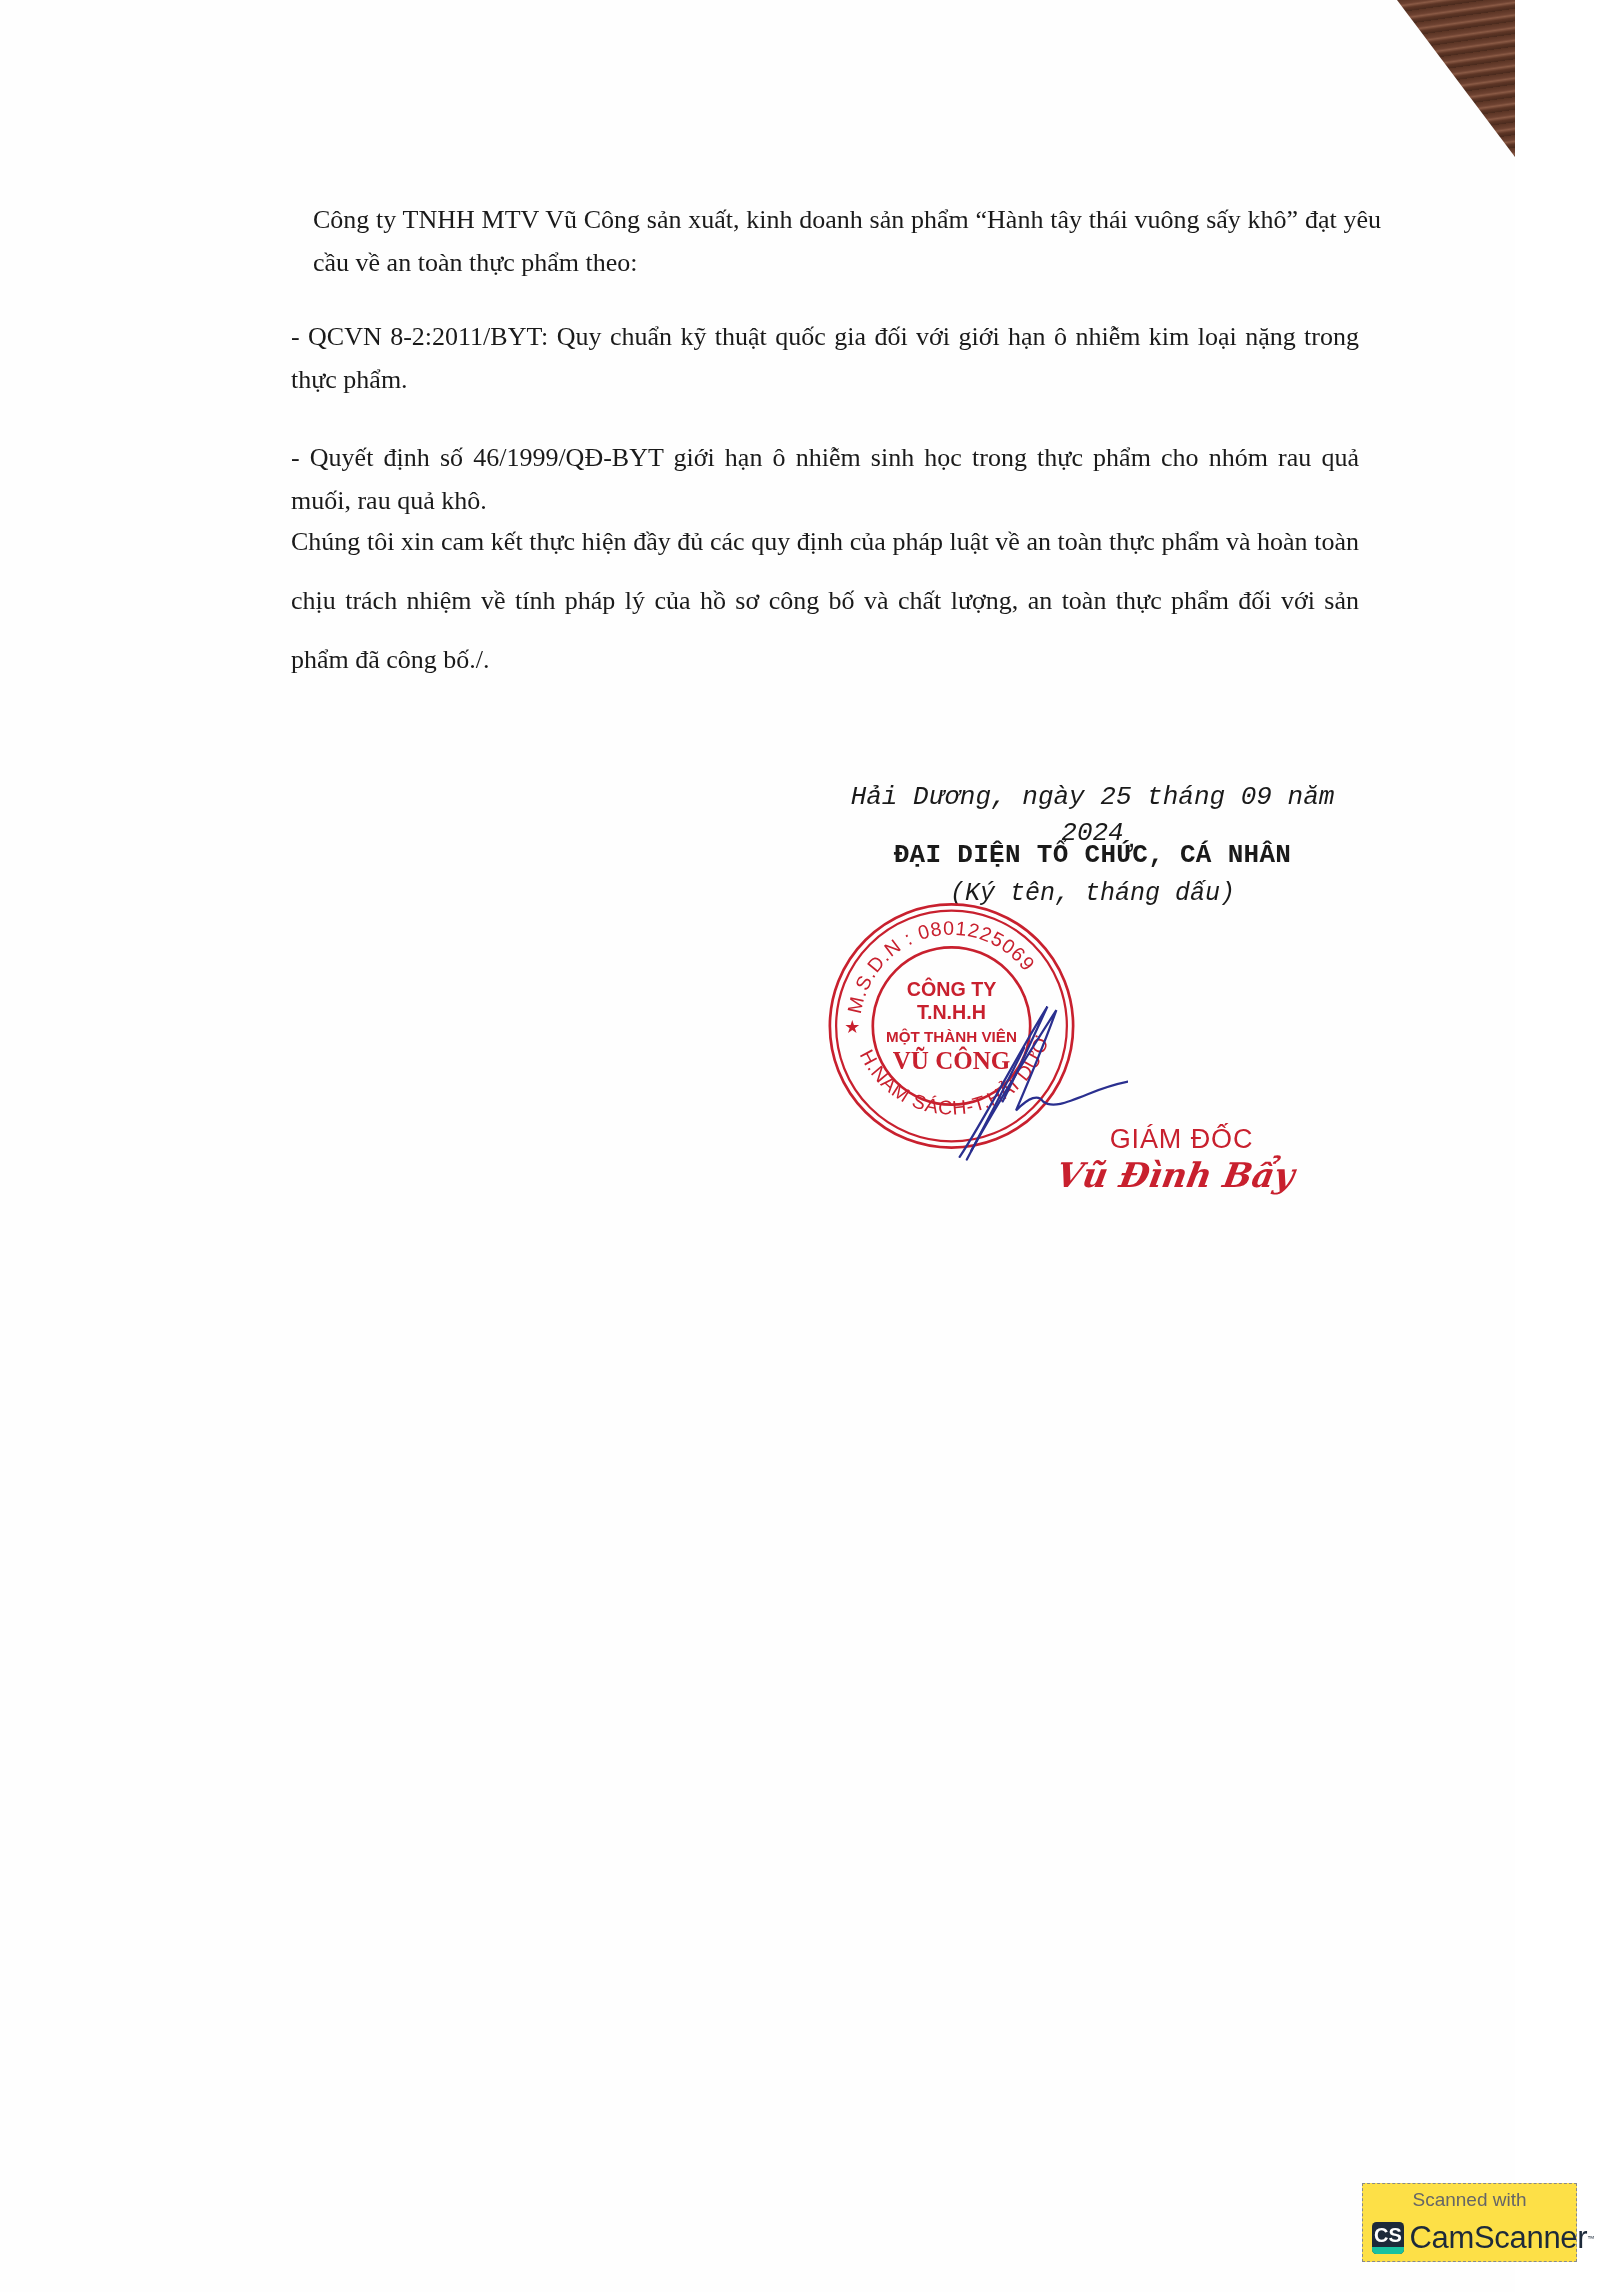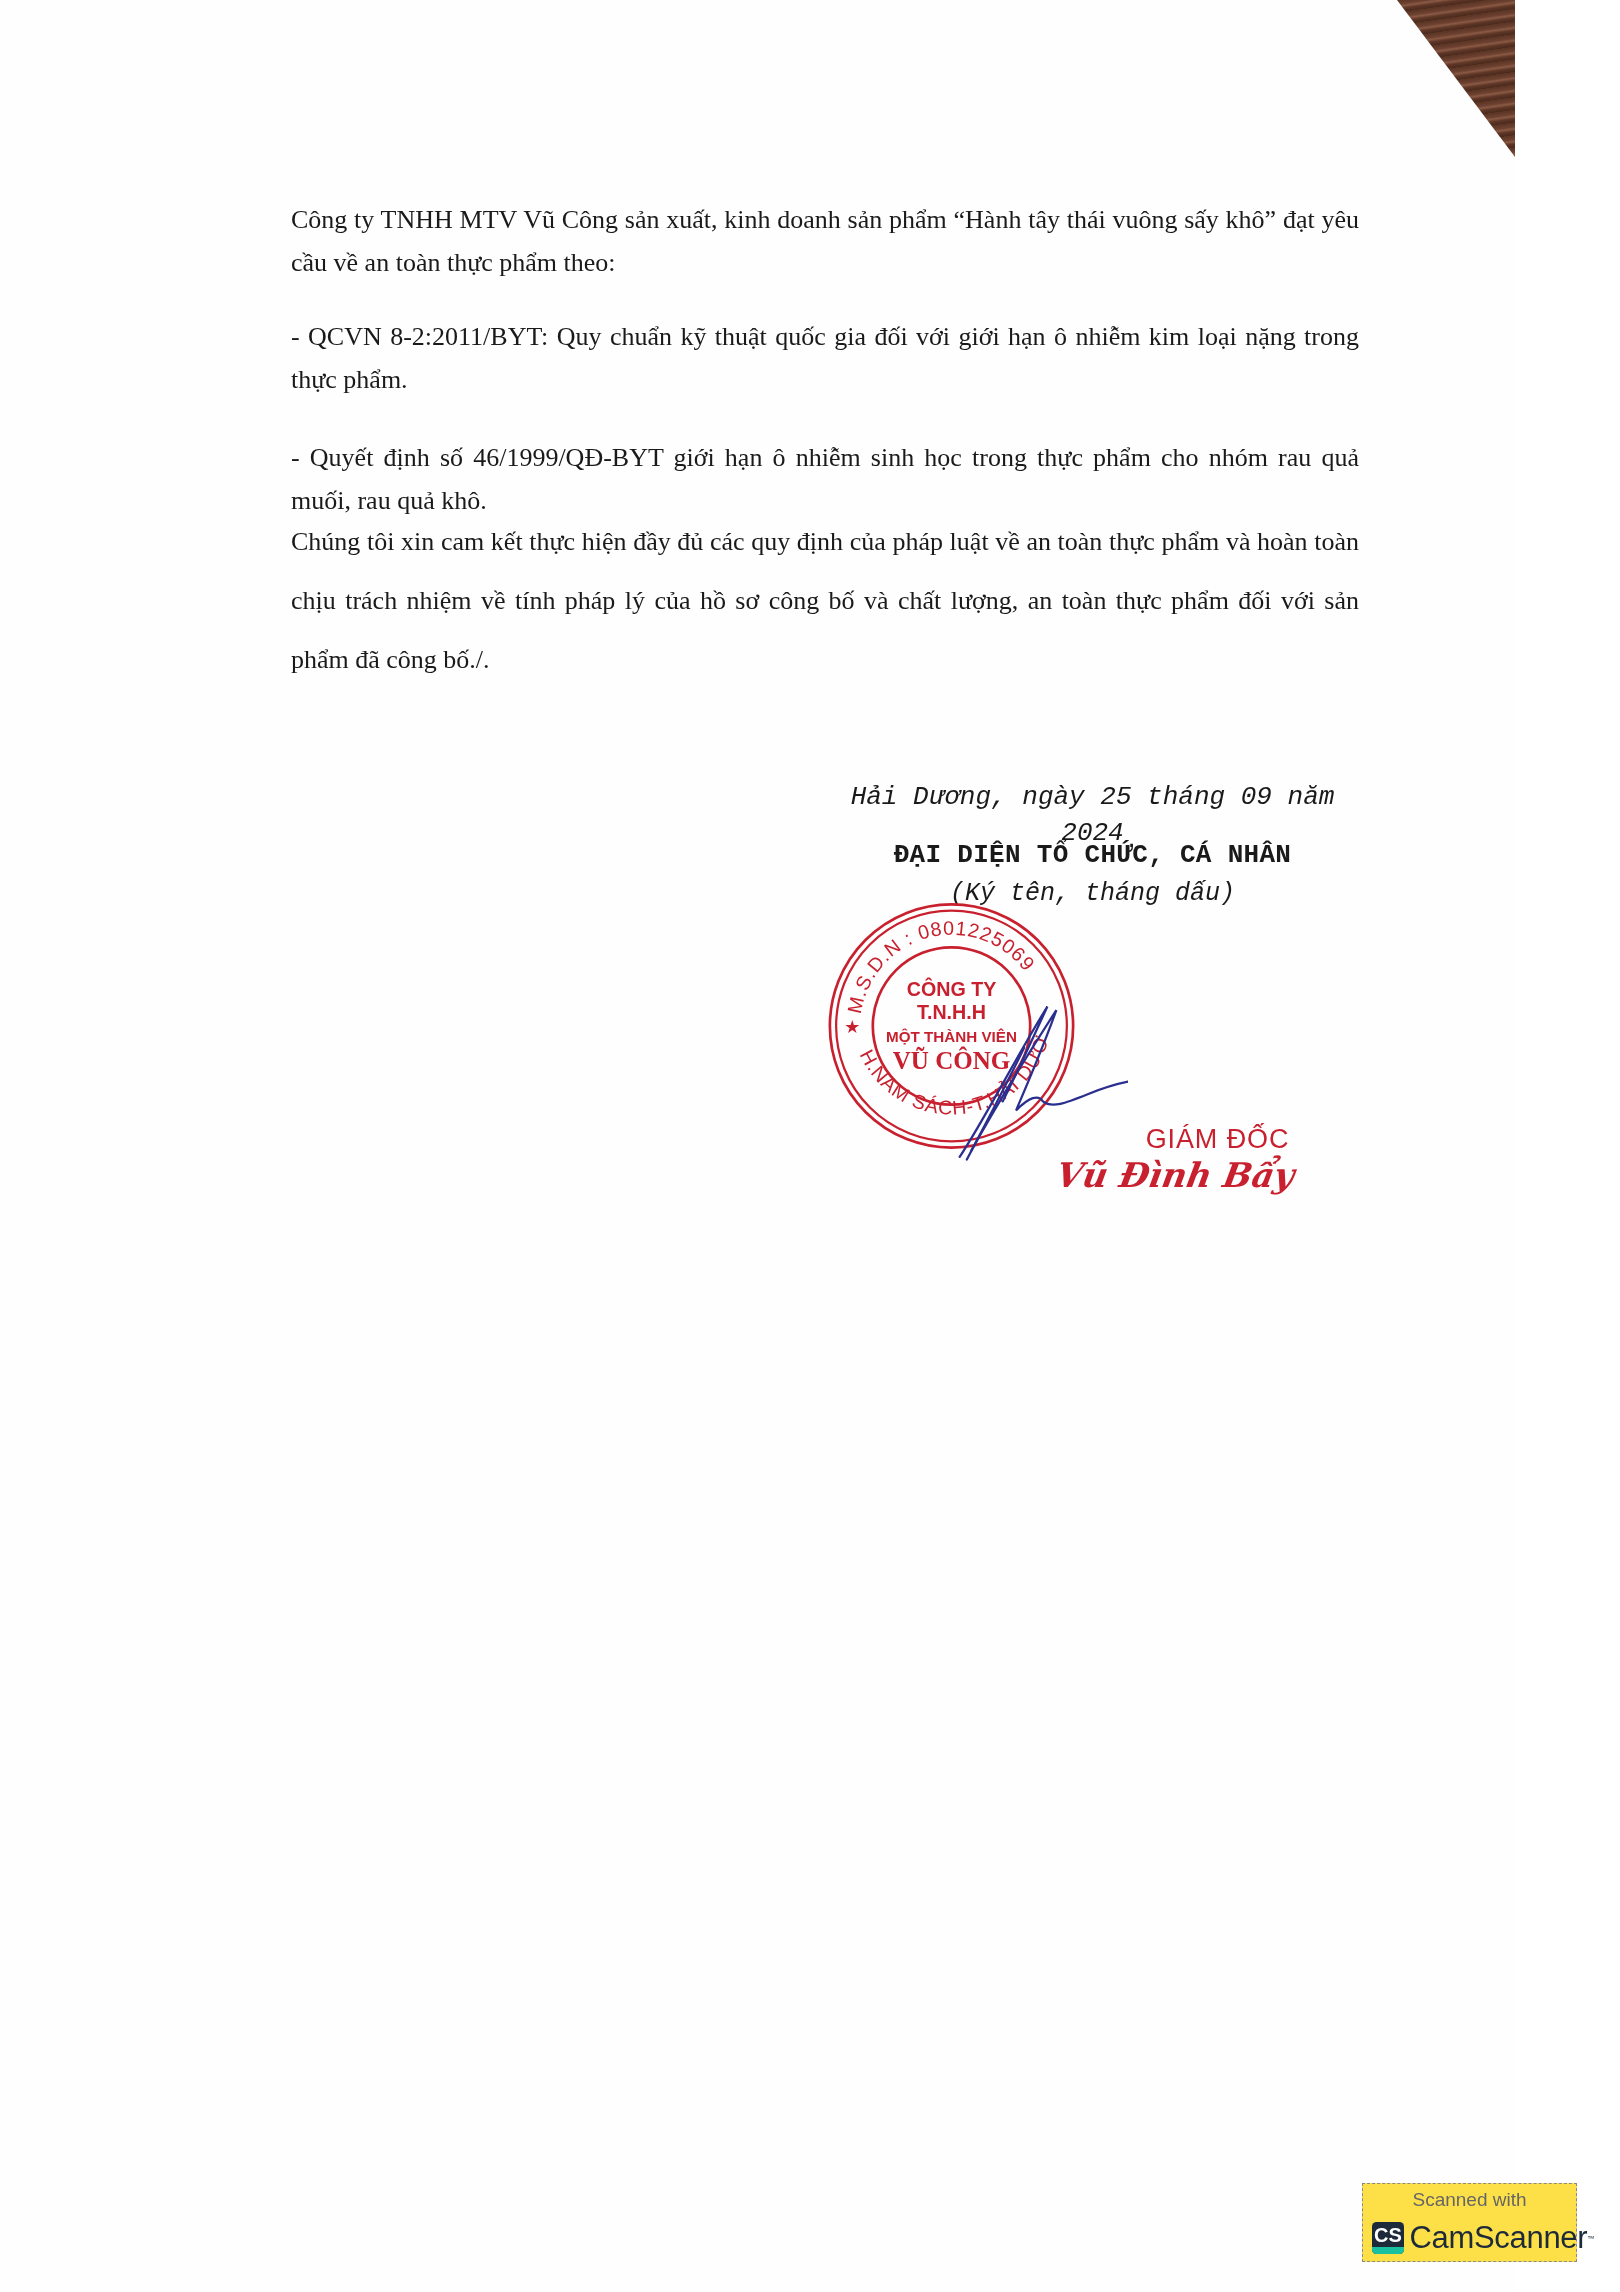--- a/index.html
+++ b/index.html
@@ -19,21 +19,21 @@
     position: absolute; left: 291px; width: 1068px;
     font-size: 26px; line-height: 43px; text-align: justify;
     text-align-last: left; margin: 0;
   }
   .sig-block { position: absolute; left: 824px; width: 537px; text-align: center; font-family: Liberation Mono, monospace; }
   .date-line { position: absolute; top: 779px; font-style: italic; font-size: 26px; line-height: 36px; }
   .rep-title { position: absolute; top: 837px; font-weight: bold; font-size: 26px; line-height: 36px; letter-spacing: 0.3px; }
   .sign-note { position: absolute; top: 876px; font-style: italic; font-size: 25px; line-height: 36px; }
   .stamp { position: absolute; left: 826px; top: 899px; width: 251px; height: 254px; }
   .director-title {
-    position: absolute; left: 1128px; top: 1124px; width: 179px; text-align: center;
+    position: absolute; left: 1092px; top: 1124px; width: 179px; text-align: center;
     font-family: "Liberation Sans", sans-serif; font-size: 27px; color: #c8202e; letter-spacing: 0.9px;
   }
   .director-name {
     position: absolute; left: 1050px; top: 1155px; width: 251px; text-align: center;
     font-family: "DejaVu Serif", serif; font-style: italic; font-weight: bold;
     font-size: 34px; color: #c8202e; transform: skewX(-10deg);
   }
   .signature { position: absolute; left: 931px; top: 994px; width: 197px; height: 179px; }
   .badge {
     position: absolute; left: 1362px; top: 2183px; width: 215px; height: 79px;
@@ -49,21 +49,21 @@
   .cs-icon::after { content: ""; position: absolute; left: 0; right: 0; bottom: 0; height: 7.2px; background: #19c1a0; }
   .cs-name { margin-left: 5.4px; font-size: 31px; color: #1d2a3a; letter-spacing: -0.3px; }
   .tm { font-size: 7.2px; vertical-align: top; color: #1d2a3a; }
 </style>
 </head>
 <body>
 
 <div class="page"></div>
 <div class="wood"></div>
 
-<p class="para" style="top:198px;">Công ty TNHH MTV Vũ Công sản xuất, kinh doanh sản phẩm “Hành tây thái vuông sấy khô” đạt yêu cầu về an toàn thực phẩm theo:</p>
+<p class="para" style="top:198px;margin-left:22px;">Công ty TNHH MTV Vũ Công sản xuất, kinh doanh sản phẩm “Hành tây thái vuông sấy khô” đạt yêu cầu về an toàn thực phẩm theo:</p>
 <p class="para" style="top:315px;">- QCVN 8-2:2011/BYT: Quy chuẩn kỹ thuật quốc gia đối với giới hạn ô nhiễm kim loại nặng trong thực phẩm.</p>
 <p class="para" style="top:436px;">- Quyết định số 46/1999/QĐ-BYT giới hạn ô nhiễm sinh học trong thực phẩm cho nhóm rau quả muối, rau quả khô.</p>
 <p class="para" style="top:512px;line-height:59px;">Chúng tôi xin cam kết thực hiện đầy đủ các quy định của pháp luật về an toàn thực phẩm và hoàn toàn chịu trách nhiệm về tính pháp lý của hồ sơ công bố và chất lượng, an toàn thực phẩm đối với sản phẩm đã công bố./.</p>
 
 <div class="sig-block date-line">Hải Dương, ngày 25 tháng 09 năm 2024</div>
 <div class="sig-block rep-title">ĐẠI DIỆN TỔ CHỨC, CÁ NHÂN</div>
 <div class="sig-block sign-note">(Ký tên, tháng dấu)</div>
 
 <svg class="stamp" viewBox="0 0 280 284">
   <defs>

